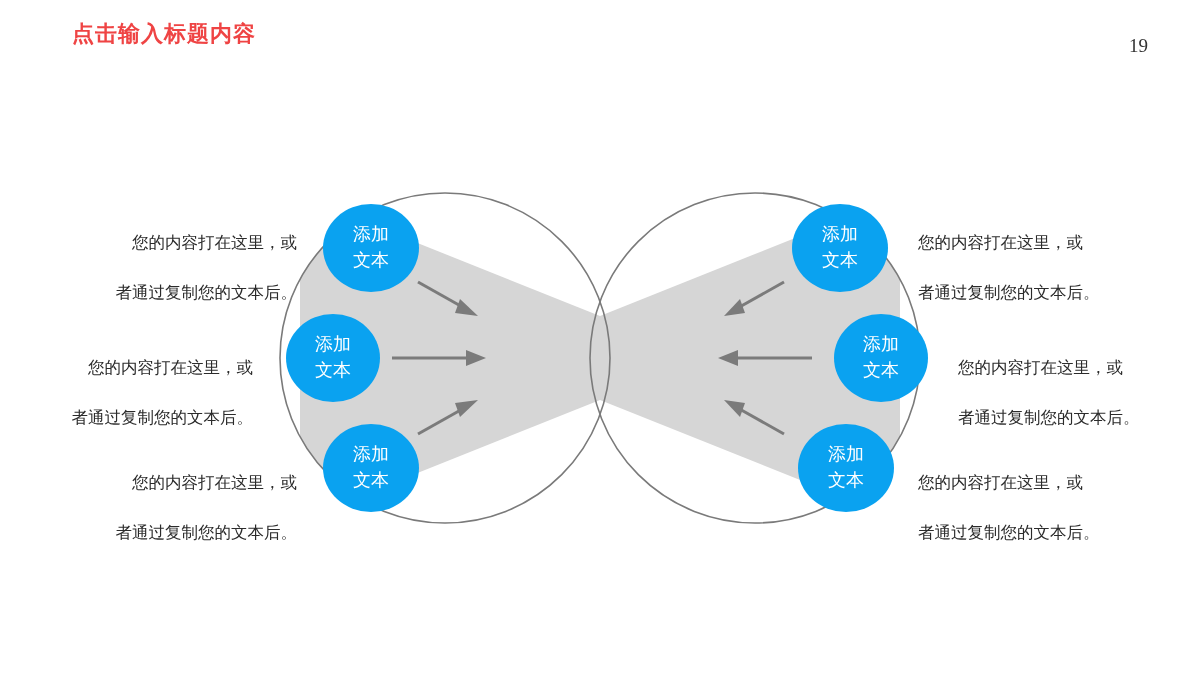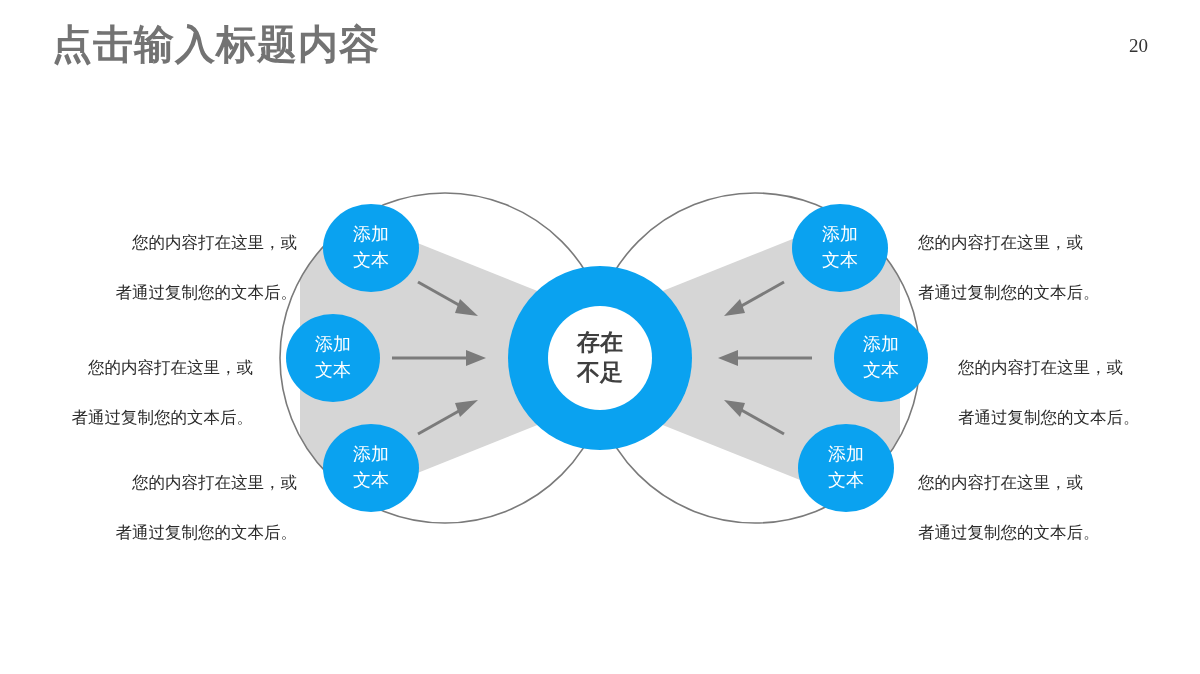--- a/index.html
+++ b/index.html
@@ -13,25 +13,25 @@
     height: 674px;
     position: relative;
     overflow: hidden;
     font-family: "Liberation Sans", "DejaVu Sans", sans-serif;
     -webkit-font-smoothing: antialiased;
   }
 
   
   #slide-title {
     position: absolute;
-    left: 52px;
+    left: 72px;
     top: 21px;
-    font-size: 40px;
+    font-size: 22px;
     font-weight: bold;
-    color: #737373;
+    color: #ef4444;
     letter-spacing: 1px;
     line-height: 1.15;
     white-space: nowrap;
   }
   #page-number {
     position: absolute;
     right: 52px;
     top: 36px;
     font-family: "Liberation Serif", "DejaVu Serif", serif;
     font-size: 19px;
@@ -129,21 +129,21 @@
   #cap-l3 { right: 903px; top: 446px; }
   #cap-r1 { left: 918px;  top: 206px; }
   #cap-r2 { left: 958px;  top: 331px; }
   #cap-r3 { left: 918px;  top: 446px; }
 </style>
 </head>
 <body>
 
 <div id="slide-title">点击输入标题内容</div>
 
-<div id="page-number">20</div>
+<div id="page-number">19</div>
 
 <div id="diagram">
 
   <svg id="diagram-svg" viewBox="0 0 1200 674" xmlns="http://www.w3.org/2000/svg">
     <defs>
       <clipPath id="clip-left-circle">
         <circle cx="445" cy="358" r="165"></circle>
       </clipPath>
       <clipPath id="clip-right-circle">
         <circle cx="755" cy="358" r="165"></circle>
@@ -217,26 +217,20 @@
   </div>
   <div class="node" id="node-r2">
     <span>添加</span>
     <span>文本</span>
   </div>
   <div class="node" id="node-r3">
     <span>添加</span>
     <span>文本</span>
   </div>
 
-  <div id="hub">
-    <div id="hub-inner">
-      <span>存在</span>
-      <span>不足</span>
-    </div>
-  </div>
 
   <div class="caption right-align" id="cap-l1">
     <span>您的内容打在这里，或</span>
     <span>者通过复制您的文本后。</span>
   </div>
   <div class="caption right-align" id="cap-l2">
     <span>您的内容打在这里，或</span>
     <span>者通过复制您的文本后。</span>
   </div>
   <div class="caption right-align" id="cap-l3">

